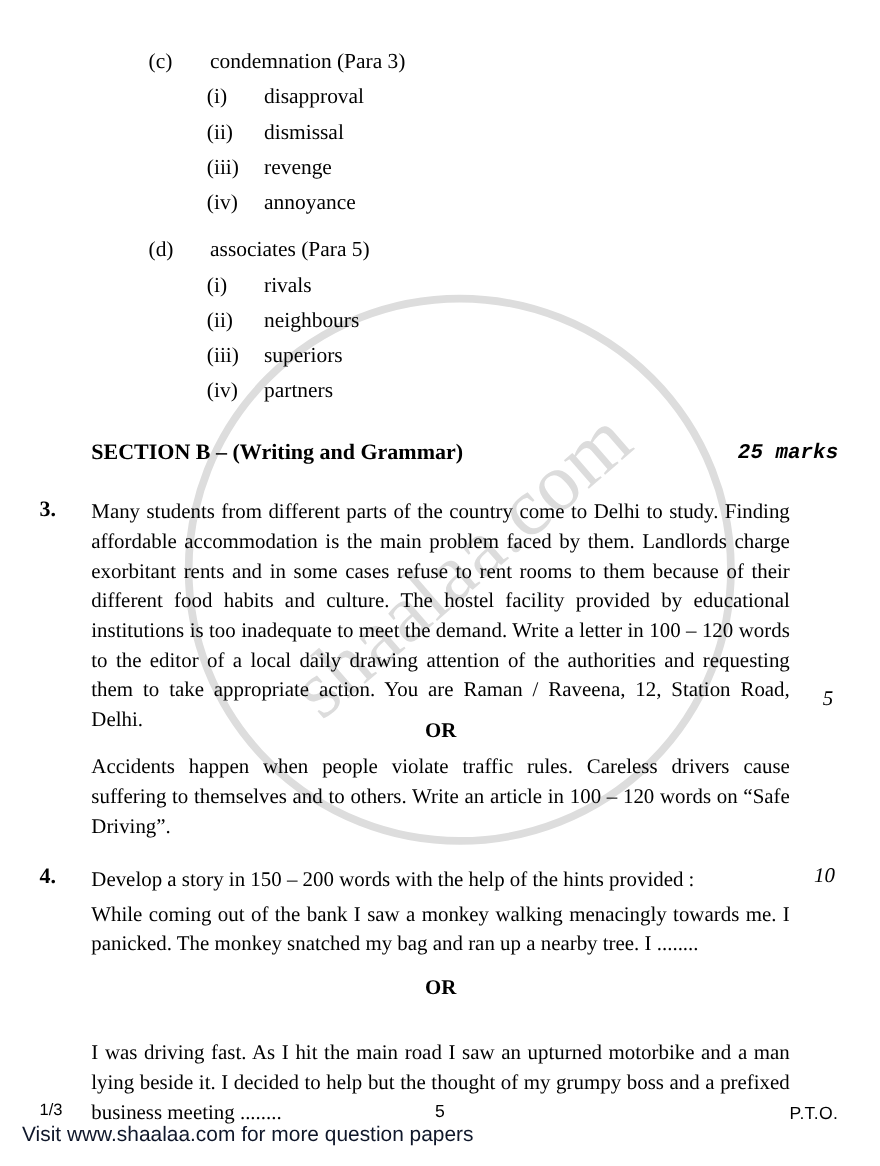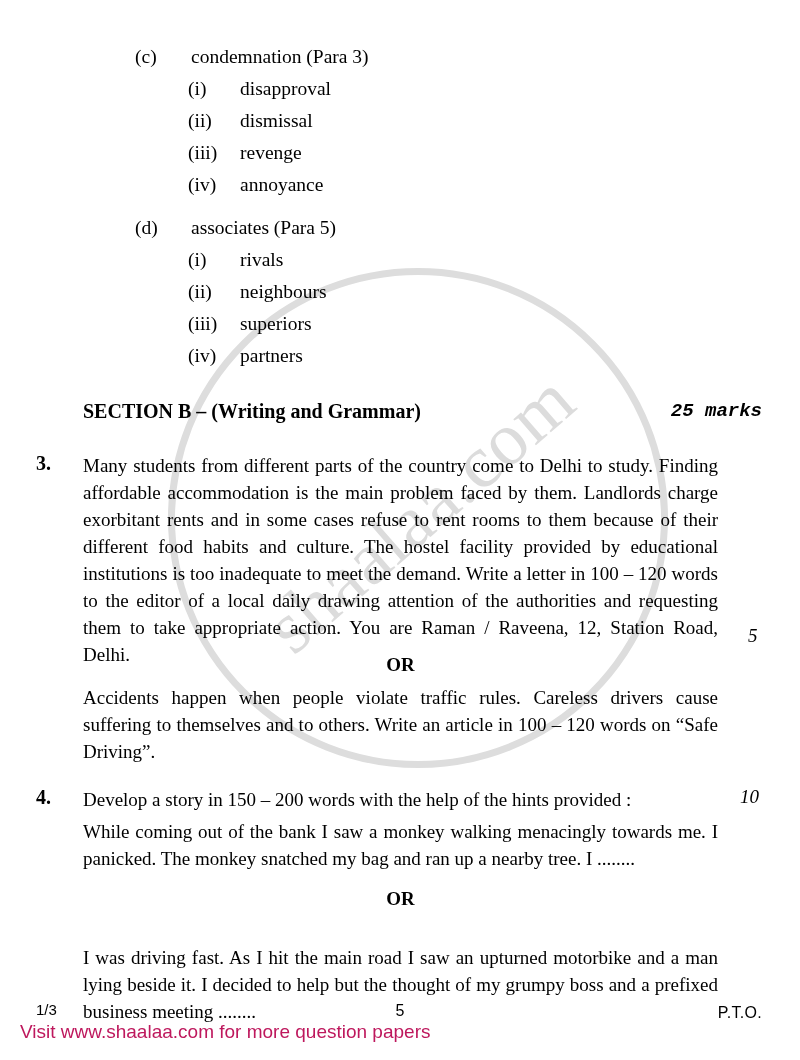--- a/index.html
+++ b/index.html
@@ -180,21 +180,21 @@
     font-family: "Liberation Sans", "DejaVu Sans", sans-serif;
     font-size: 16px;
     letter-spacing: 0.3px;
   }
   .f-visit {
     position: absolute;
     left: 20px;
     top: 1021px;
     font-family: "Liberation Sans", "DejaVu Sans", sans-serif;
     font-size: 19px;
-    color: #be185d;
+    color: #0f172a;
     white-space: nowrap;
   }
 </style>
 </head>
 <body>
 
 <div id="page">
 
   <div id="watermark">
     <div id="watermark-circle" style="border-color: rgb(221, 221, 221);"></div>

